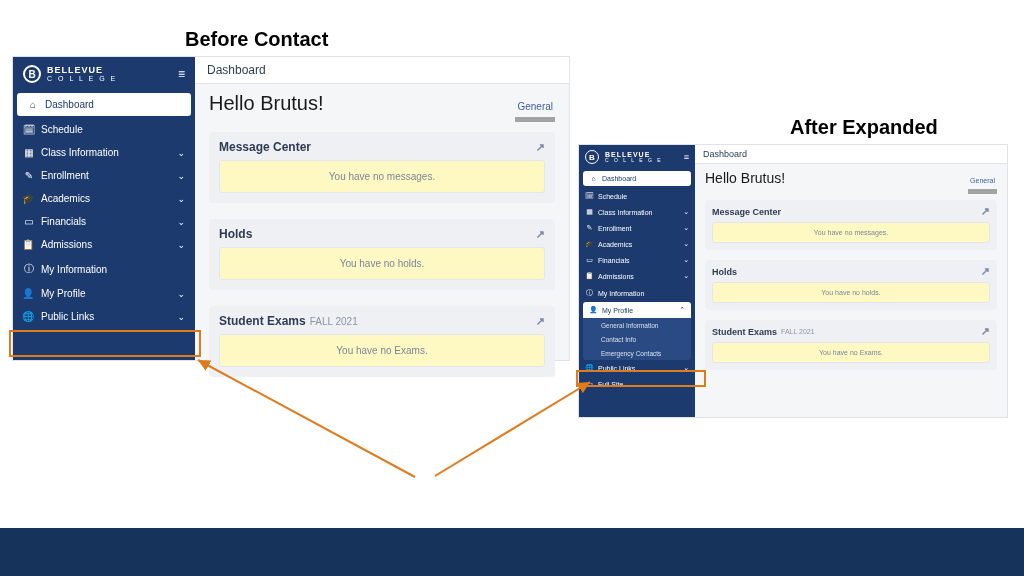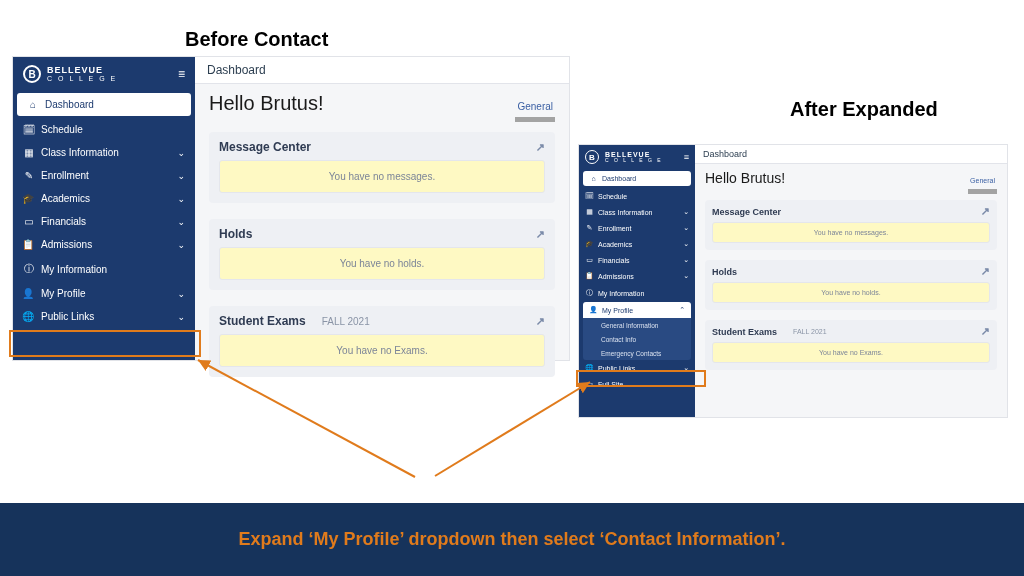--- a/index.html
+++ b/index.html
@@ -1,20 +1,20 @@
 <!DOCTYPE html>
 <html><head>
 <meta charset="utf-8">
 <style>
   * { box-sizing: border-box; margin: 0; padding: 0; }
   body { font-family: Arial, Helvetica, sans-serif; width: 1024px; height: 576px; background: #fff; position: relative; overflow: hidden; }
 
   .heading { position: absolute; font-weight: 900; font-size: 20px; color: #000; }
   .heading.before { left: 185px; top: 28px; }
-  .heading.after { left: 790px; top: 98px; }
+  .heading.after { left: 790px; top: 116px; }
 
   
   .app { position: absolute; background: #f5f6f8; display: flex; border: 1px solid #e1e3e8; }
   .sidebar { background: #1c3a6e; color: #fff; display: flex; flex-direction: column; font-size: 10px; }
   .brand { display: flex; align-items: center; gap: 6px; padding: 8px 10px; }
   .brand-logo { width: 18px; height: 18px; border: 2px solid #fff; border-radius: 50%; display: flex; align-items: center; justify-content: center; font-size: 10px; font-weight: bold; }
   .brand-text { line-height: 1; }
   .brand-text .l1 { font-size: 9px; letter-spacing: 1px; font-weight: 700; }
   .brand-text .l2 { font-size: 7px; letter-spacing: 2px; }
   .side-item { display: flex; align-items: center; padding: 6px 10px; gap: 6px; cursor: pointer; border-bottom: 0; }
@@ -24,21 +24,21 @@
   .sub-item { padding: 5px 10px 5px 26px; font-size: 9px; color: #d9e1ef; cursor: pointer; }
 
   .content { flex: 1; background: #f5f6f8; display: flex; flex-direction: column; }
   .topbar { background: #fff; border-bottom: 1px solid #e2e4ea; padding: 6px 12px; font-size: 12px; color: #2c3e50; }
   .hello-row { display: flex; align-items: baseline; padding: 8px 14px 2px; }
   .hello { font-size: 20px; font-weight: 400; color: #1a1a1a; }
   .tab-general { margin-left: auto; font-size: 10px; color: #3a5fa3; border-bottom: 5px solid #a3a3a3; padding: 2px 2px 5px; }
   .card { background: #eef0f4; border-radius: 4px; margin: 8px 14px; padding: 8px 10px 10px; }
   .card-head { display: flex; align-items: center; font-size: 12px; color: #2f3b52; font-weight: 600; }
   .card-head .ext { margin-left: auto; color: #7a8aa8; font-size: 11px; }
-  .card-sub { font-size: 10px; color: #8a94a6; font-weight: 400; margin-left: 16px; text-align: right; }
+  .card-sub { font-size: 10px; color: #8a94a6; font-weight: 400; margin-left: 4px; text-align: right; }
   .inner { background: #fef9c3; border: 1px solid #e4e6ec; border-radius: 3px; margin-top: 6px; padding: 10px; text-align: center; font-size: 10px; color: #7c8598; }
 
   
   .app.before { left: 12px; top: 56px; width: 558px; height: 305px; }
   .app.before .sidebar { width: 182px; }
 
   
   .app.after { left: 578px; top: 144px; width: 430px; height: 274px; }
   .app.after .sidebar { width: 116px; font-size: 7px; }
   .app.after .brand { padding: 5px 6px; }
@@ -283,14 +283,13 @@
 <svg class="arrow" style="left:430px; top:376px; width:170px; height:105px;">
   <defs>
       <marker id="ah2" markerWidth="8" markerHeight="8" refX="6" refY="3" orient="auto">
         <path d="M0,0 L6,3 L0,6 Z" fill="#e07b1c"></path>
       </marker>
     </defs>
   <line x1="5" y1="100" x2="160" y2="6" stroke="#e07b1c" stroke-width="2" marker-end="url(#ah2)"></line>
 </svg>
 
 <div class="banner">
-  <div class="t2">Expand ‘My Profile’ dropdown then select ‘Contact Information’.</div>
 </div>
 
 </body></html>

